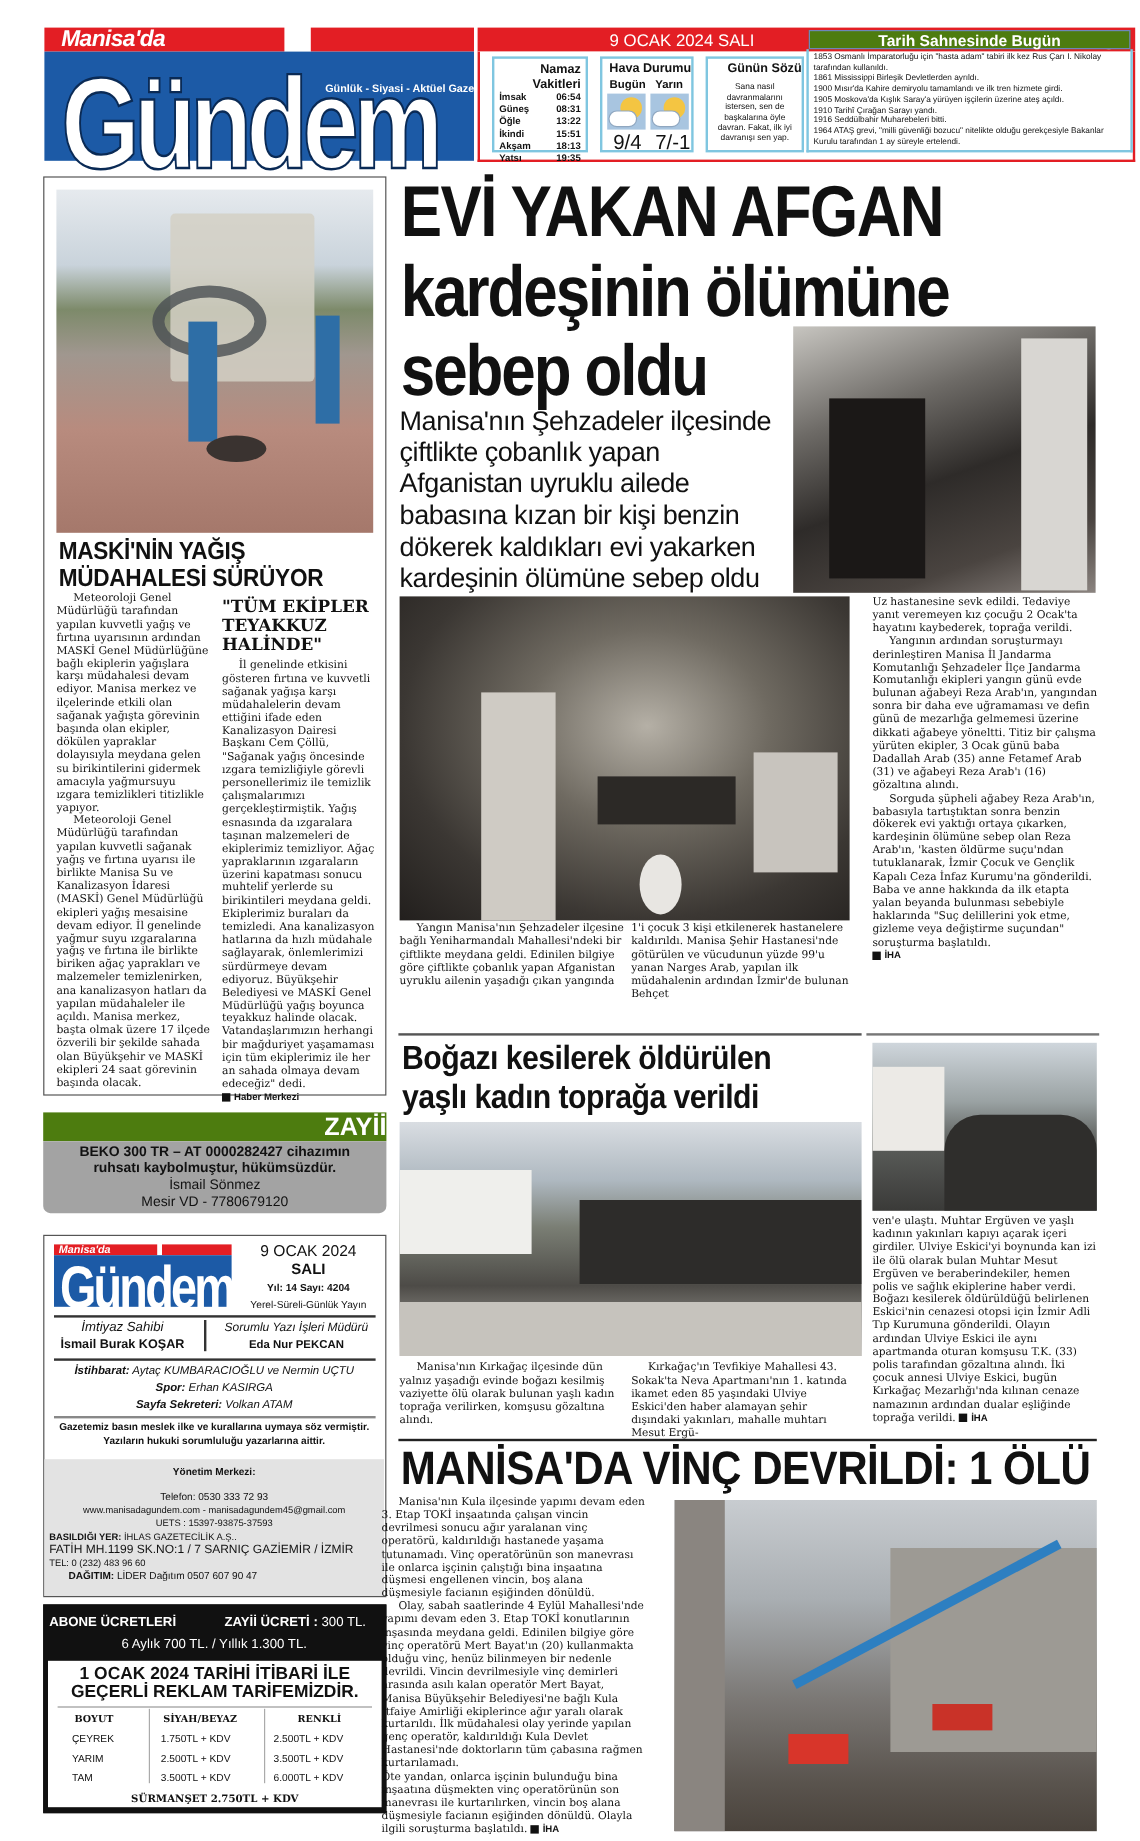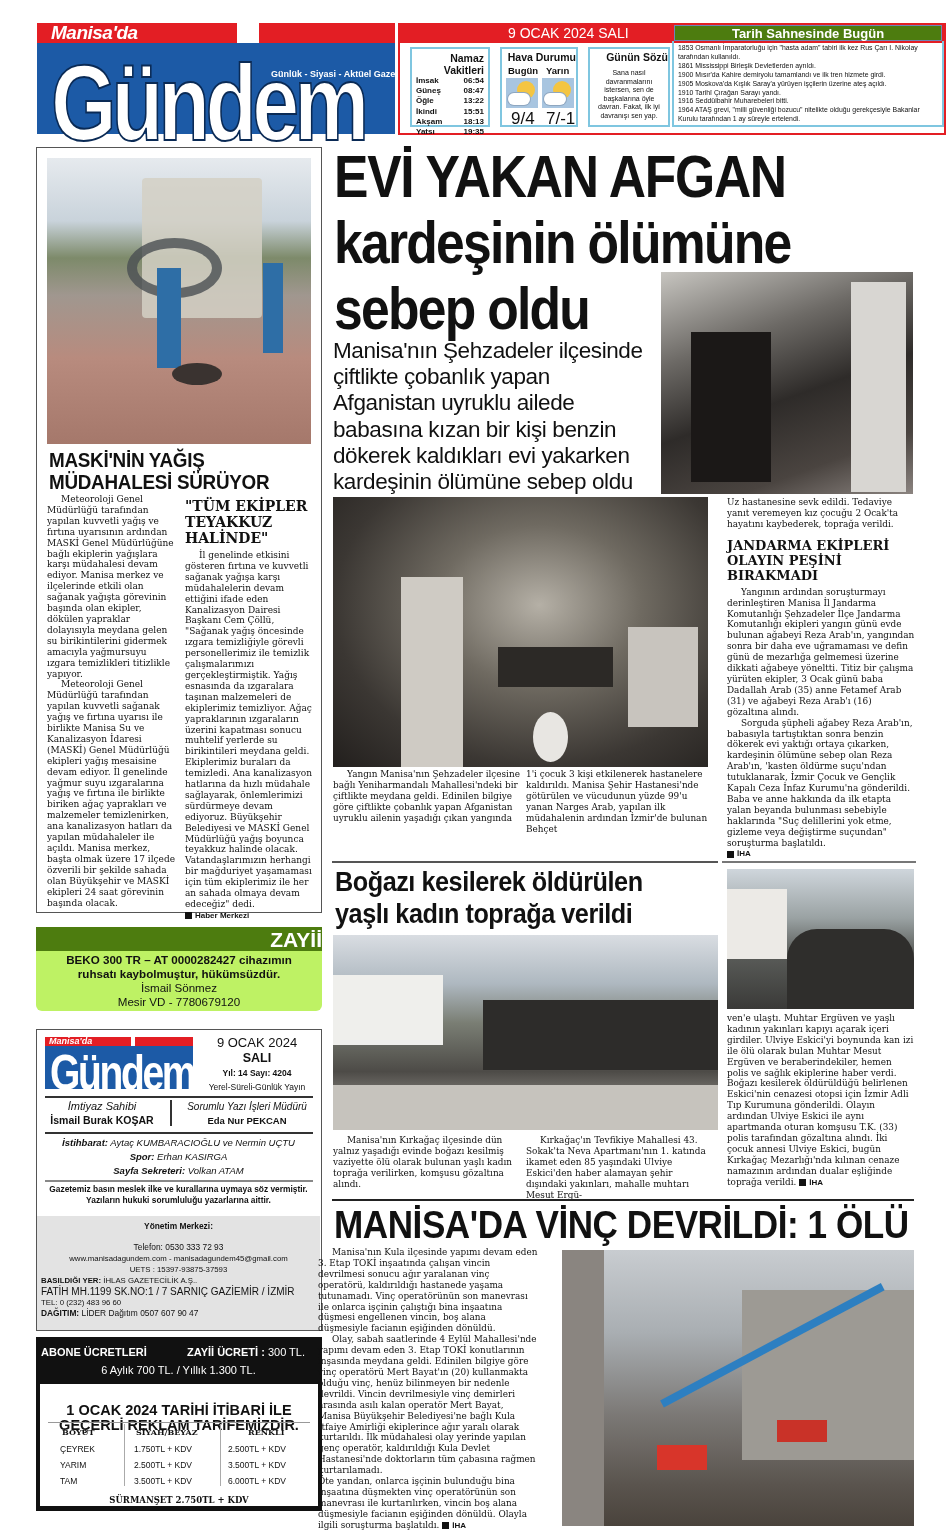--- a/index.html
+++ b/index.html
@@ -40,38 +40,38 @@
 .ph-street{background:linear-gradient(180deg,#e6eaee 0%,#c9d3db 22%,#7d8a6a 35%,#a0978f 48%,#b88b7e 70%,#a5786b 100%)}
 .h-maski{position:absolute;left:12px;top:301px;font:900 20.5px/22px "Liberation Sans",sans-serif;letter-spacing:-.3px;transform:scaleX(.92);transform-origin:left}
 .col{position:absolute;font:9px/10.9px "DejaVu Serif",serif;text-align:left}
 .col p{text-indent:14px}
 .col p.noi{text-indent:0}
 .subh{font:bold 14px/16px "DejaVu Serif",serif;margin-bottom:4px}
 .sig{font:900 8px "Liberation Sans",sans-serif}
 .sq{display:inline-block;width:7px;height:7px;background:#111;margin-right:3px;vertical-align:middle}
 #zayi{left:36px;top:927px;width:286px;height:86px}
 #zayi .bar{height:24px;background:#4d7c0f;color:#fff;text-align:right;font:900 21px/26px "Liberation Sans",sans-serif}
-#zayi .body{background:#bef264;height:60px;text-align:center;font:bold 11.6px/14px "Liberation Sans",sans-serif;padding-top:2px;border-radius:0 0 6px 6px}
+#zayi .body{background:#a3a3a3;height:60px;text-align:center;font:bold 11.6px/14px "Liberation Sans",sans-serif;padding-top:2px;border-radius:0 0 6px 6px}
 #kunye{left:36px;top:1029px;width:286px;height:302px;border:1.5px solid #555}
 #minilogo{position:absolute;left:8px;top:7px;width:148px;height:52px}
 #minilogo .r{position:absolute;left:0;top:0;width:86px;height:9px;background:#e31e24}
 #minilogo .r2{position:absolute;left:90px;top:0;width:58px;height:9px;background:#e31e24}
 #minilogo .b{position:absolute;left:0;top:9px;width:148px;height:43px;background:#1c5aa6}
 #minilogo .m{position:absolute;left:4px;top:-1px;color:#fff;font:italic 900 9px "Liberation Sans",sans-serif}
 #minilogo .g{position:absolute;left:5px;top:2px;color:#fff;font:900 50px/50px "Liberation Sans",sans-serif;letter-spacing:-3px;transform:scaleX(.78);transform-origin:left top}
 .kdate{position:absolute;left:160px;width:120px;text-align:center;font-family:"Liberation Sans",sans-serif}
 .hr{position:absolute;height:1.5px;background:#333}
 .kitalic{font:italic 11px "Liberation Sans",sans-serif}
 .kbold{font:bold 10.5px "Liberation Sans",sans-serif}
 .kc{position:absolute;text-align:center}
 #yonetim{position:absolute;left:0;top:186px;width:283px;height:114px;background:#e3e3e3;font:8.4px/11px "Liberation Sans",sans-serif}
 #abone{left:36px;top:1337px;width:286px;height:174px;background:#111;border:1.5px solid #111}
 #abone .top{color:#fff;font:900 11px "Liberation Sans",sans-serif}
 #abone .inner{position:absolute;left:3px;top:46px;width:278px;height:122px;background:#fff}
-.tarife-h{text-align:center;font:900 14.5px/15px "Liberation Sans",sans-serif;margin-top:19px}
+.tarife-h{text-align:center;font:900 14.5px/15px "Liberation Sans",sans-serif;margin-top:4px}
 .tt{position:absolute;font:8.5px "Liberation Sans",sans-serif}
 .tth{position:absolute;font:bold 8px "DejaVu Serif",serif}
 
 .headline{position:absolute;font:900 60px/66px "Liberation Sans",sans-serif;letter-spacing:-1.5px;transform:scaleX(.86);transform-origin:left top;white-space:nowrap}
 .deck{position:absolute;left:333px;top:338px;width:322px;font:22.5px/26.2px "Liberation Sans",sans-serif;letter-spacing:-.4px}
 .ph-door{background:linear-gradient(160deg,#c7c5c0 0%,#6d6a66 30%,#2e2b29 55%,#4a4440 80%,#8b8480 100%)}
 .ph-kitchen{background:radial-gradient(ellipse at 55% 40%,#b5b0a6 0%,#6f6a61 35%,#3b3733 70%,#221f1d 100%)}
 .divider{position:absolute;height:2px;background:#555}
 .h2{position:absolute;font:900 28px/32px "Liberation Sans",sans-serif;letter-spacing:-.5px;white-space:nowrap;transform:scaleX(.9);transform-origin:left}
 .ph-funeral{background:linear-gradient(180deg,#d9dde2 0%,#aeb8c0 25%,#7a7e74 45%,#4d4b47 70%,#b9b6b0 100%)}
@@ -99,21 +99,21 @@
 <div id="infobox" class="abs">
   <div class="ibox prayer">
     <h4>Namaz Vakitleri</h4>
     <div id="prayer-rows">
         <div class="prow">
           <span>İmsak</span>
           <span>06:54</span>
         </div>
         <div class="prow">
           <span>Güneş</span>
-          <span>08:47</span>
+          <span>08:31</span>
         </div>
         <div class="prow">
           <span>Öğle</span>
           <span>13:22</span>
         </div>
         <div class="prow">
           <span>İkindi</span>
           <span>15:51</span>
         </div>
         <div class="prow">
@@ -218,21 +218,21 @@
   <div class="hr" style="left:8px;top:150px;width:268px;background:#888"></div>
   <div class="kc" style="left:6px;top:154px;width:271px;font:bold 8.4px/11px 'Liberation Sans',sans-serif">Gazetemiz basın meslek ilke ve kurallarına uymaya söz vermiştir. Yazıların hukuki sorumluluğu yazarlarına aittir.</div>
   <div id="yonetim">
     <div style="text-align:center;font-weight:bold;margin-top:5px">Yönetim Merkezi:</div>
     <div style="text-align:center;margin-top:10px">Telefon: 0530 333 72 93</div>
     <div style="text-align:center;font-size:7.8px">www.manisadagundem.com - manisadagundem45@gmail.com</div>
     <div style="text-align:center;font-size:7.8px">UETS : 15397-93875-37593</div>
     <div style="padding-left:4px;font-size:7.8px"><b>BASILDIĞI YER:</b> <span>İHLAS GAZETECİLİK A.Ş..</span></div>
     <div style="padding-left:4px;font-size:10px">FATİH MH.1199 SK.NO:1 / 7 SARNIÇ GAZİEMİR / İZMİR</div>
     <div style="padding-left:4px;font-size:7.8px">TEL: 0 (232) 483 96 60</div>
-    <div style="padding-left:4px;font-size:8.4px"><b>DAĞITIM:</b> <span>LİDER Dağıtım 0507 607 90 47</span></div>
+    <div style="padding-left:20px;font-size:8.4px"><b>DAĞITIM:</b> <span>LİDER Dağıtım 0507 607 90 47</span></div>
   </div>
 </div>
 
 <div id="abone" class="abs">
   <div class="top" style="position:absolute;left:4px;top:8px">ABONE ÜCRETLERİ</div>
   <div class="top" style="position:absolute;left:150px;top:8px"><span>ZAYİİ ÜCRETİ :</span> <span style="font-weight:normal">300 TL.</span></div>
   <div style="position:absolute;left:0;top:26px;width:283px;text-align:center;color:#fff;font:11px 'Liberation Sans',sans-serif">6 Aylık 700 TL.   /   Yıllık 1.300 TL.</div>
   <div class="inner">
     <div class="tarife-h">1 OCAK 2024 TARİHİ İTİBARİ İLE</div>
     <div class="tarife-h" style="margin-top:0">GEÇERLİ REKLAM TARİFEMİZDİR.</div>
@@ -274,21 +274,20 @@
 </div>
 
 <div class="col" style="left:333px;top:769px;width:188px;font-size:8.9px">
     <p>Yangın Manisa'nın Şehzadeler ilçesine bağlı Yeniharmandalı Mahallesi'ndeki bir çiftlikte meydana geldi. Edinilen bilgiye göre çiftlikte çobanlık yapan Afganistan uyruklu ailenin yaşadığı çıkan yangında</p>
   </div>
 <div class="col" style="left:526px;top:769px;width:186px;font-size:8.9px">
     <p class="noi">1'i çocuk 3 kişi etkilenerek hastanelere kaldırıldı. Manisa Şehir Hastanesi'nde götürülen ve vücudunun yüzde 99'u yanan Narges Arab, yapılan ilk müdahalenin ardından İzmir'de bulunan Behçet</p>
   </div>
 <div class="col" style="left:727px;top:497px;width:188px;font-size:8.9px">
   <p class="noi">Uz hastanesine sevk edildi. Tedaviye yanıt veremeyen kız çocuğu 2 Ocak'ta hayatını kaybederek, toprağa verildi.</p>
-  <div class="subh" style="margin-top:8px;font-size:13px;line-height:15px">JANDARMA EKİPLERİ OLAYIN PEŞİNİ BIRAKMADI</div>
   <p>Yangının ardından soruşturmayı derinleştiren Manisa İl Jandarma Komutanlığı Şehzadeler İlçe Jandarma Komutanlığı ekipleri yangın günü evde bulunan ağabeyi Reza Arab'ın, yangından sonra bir daha eve uğramaması ve defin günü de mezarlığa gelmemesi üzerine dikkati ağabeye yöneltti. Titiz bir çalışma yürüten ekipler, 3 Ocak günü baba Dadallah Arab (35) anne Fetamef Arab (31) ve ağabeyi Reza Arab'ı (16) gözaltına alındı.</p>
   <p>Sorguda şüpheli ağabey Reza Arab'ın, babasıyla tartıştıktan sonra benzin dökerek evi yaktığı ortaya çıkarken, kardeşinin ölümüne sebep olan Reza Arab'ın, 'kasten öldürme suçu'ndan tutuklanarak, İzmir Çocuk ve Gençlik Kapalı Ceza İnfaz Kurumu'na gönderildi. Baba ve anne hakkında da ilk etapta yalan beyanda bulunması sebebiyle haklarında "Suç delillerini yok etme, gizleme veya değiştirme suçundan" soruşturma başlatıldı.</p>
   <span class="sig"><span class="sq"></span><span>İHA</span></span>
 </div>
 
 <div class="divider" style="left:332px;top:861px;width:386px"></div>
 <div class="divider" style="left:722px;top:861px;width:194px;background:#777"></div>
 
 <div class="h2" style="left:335px;top:866px">Boğazı kesilerek öldürülen</div>
 <div class="h2" style="left:335px;top:898px">yaşlı kadın toprağa verildi</div>

